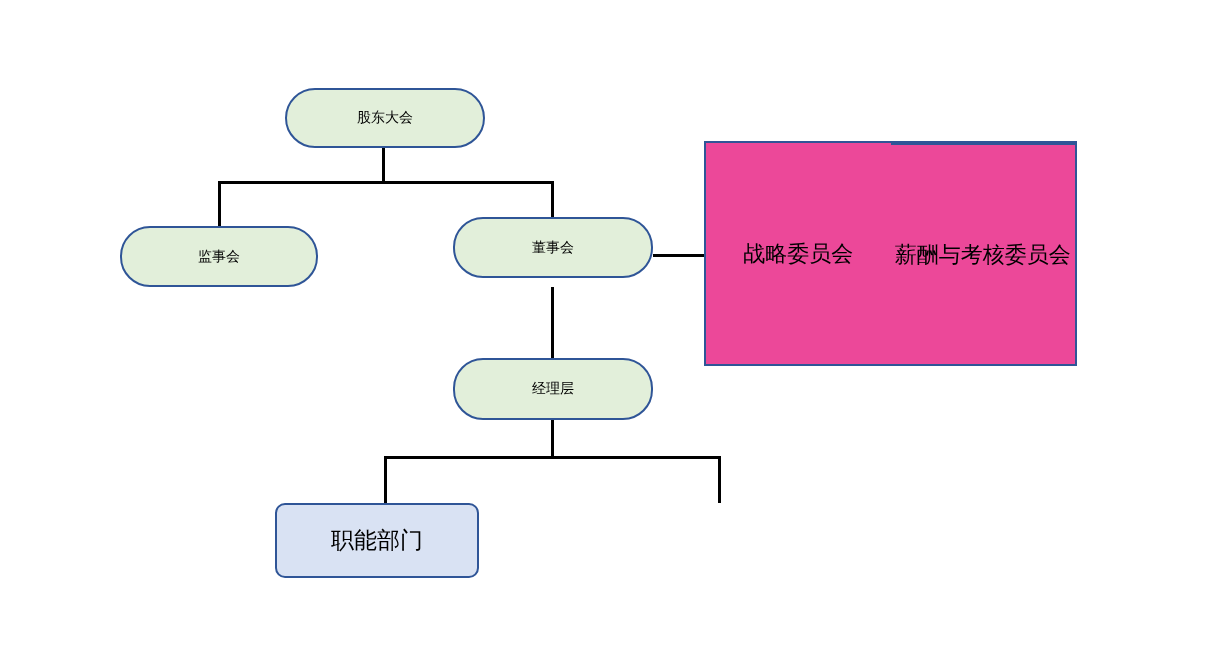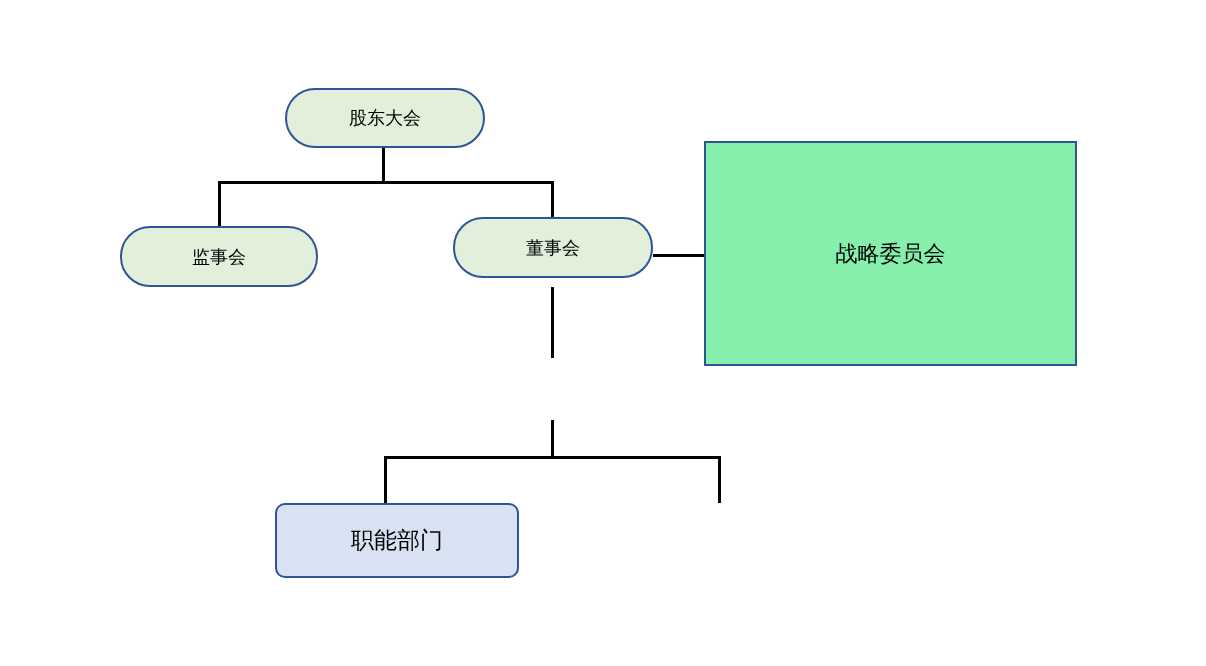--- a/index.html
+++ b/index.html
@@ -23,21 +23,21 @@
   
   .pill {
     position: absolute;
     box-sizing: border-box;
     background: #e2efda;
     border: 2px solid #2f5597;
     border-radius: 30px;
     display: flex;
     align-items: center;
     justify-content: center;
-    font-size: 18px;
+    font-size: 14px;
     color: #000000;
     font-family: "Liberation Sans", sans-serif;
   }
   
   .box {
     position: absolute;
     box-sizing: border-box;
     background: #d9e2f3;
     border: 2px solid #2f5597;
     border-radius: 10px;
@@ -50,21 +50,21 @@
   }
   
   .committee-table {
     position: absolute;
     left: 704px;
     top: 141px;
     width: 373px;
     height: 225px;
     box-sizing: border-box;
     border: 2px solid #2f5597;
-    background: #86efac;
+    background: #ec4899;
     display: flex;
     flex-direction: row;
   }
   .committee-row {
     flex: 1 1 0;
     box-sizing: border-box;
     border-top: 2px solid #2f5597;
     display: flex;
     align-items: center;
     justify-content: center;
@@ -74,21 +74,21 @@
   }
   .committee-row:first-child {
     border-top: none;
   }
 
   
   #node-shareholders { left: 285px; top: 88px;  width: 200px; height: 60px; }
   #node-supervisory  { left: 120px; top: 226px; width: 198px; height: 61px; text-align: right; }
   #node-board        { left: 453px; top: 217px; width: 200px; height: 61px; }
   #node-management   { left: 453px; top: 358px; width: 200px; height: 62px; }
-  #node-functional   { left: 275px; top: 503px; width: 244px; height: 75px; }
+  #node-functional   { left: 275px; top: 503px; width: 204px; height: 75px; }
   #node-subsidiary   { left: 618px; top: 503px; width: 235px; height: 75px; }
 
   
   #ln-sh-down      { left: 382px; top: 148px; width: 3px;   height: 34px; }
   #ln-top-h        { left: 218px; top: 181px; width: 336px; height: 3px;  }
   #ln-sup-down     { left: 218px; top: 181px; width: 3px;   height: 45px; }
   #ln-board-up     { left: 551px; top: 181px; width: 3px;   height: 45px; }
   #ln-board-mgmt   { left: 551px; top: 287px; width: 3px;   height: 71px; }
   #ln-board-table  { left: 653px; top: 254px; width: 51px;  height: 3px;  }
   #ln-mgmt-down    { left: 551px; top: 420px; width: 3px;   height: 37px; }
@@ -114,24 +114,30 @@
 
   <div class="pill" id="node-shareholders">
     <span>股东大会</span>
   </div>
   <div class="pill" id="node-supervisory">
     <span>监事会</span>
   </div>
   <div class="pill" id="node-board">
     <span>董事会</span>
   </div>
+  <div class="pill" id="node-management">
+    <span>经理层</span>
+  </div>
 
   <div class="box" id="node-functional">
     <span>职能部门</span>
   </div>
 
   <div class="committee-table">
     <div class="committee-row">
       <span>战略委员会</span>
     </div>
+    <div class="committee-row">
+      <span>薪酬与考核委员会</span>
+    </div>
   </div>
 
 </div>
 
 </body></html>

